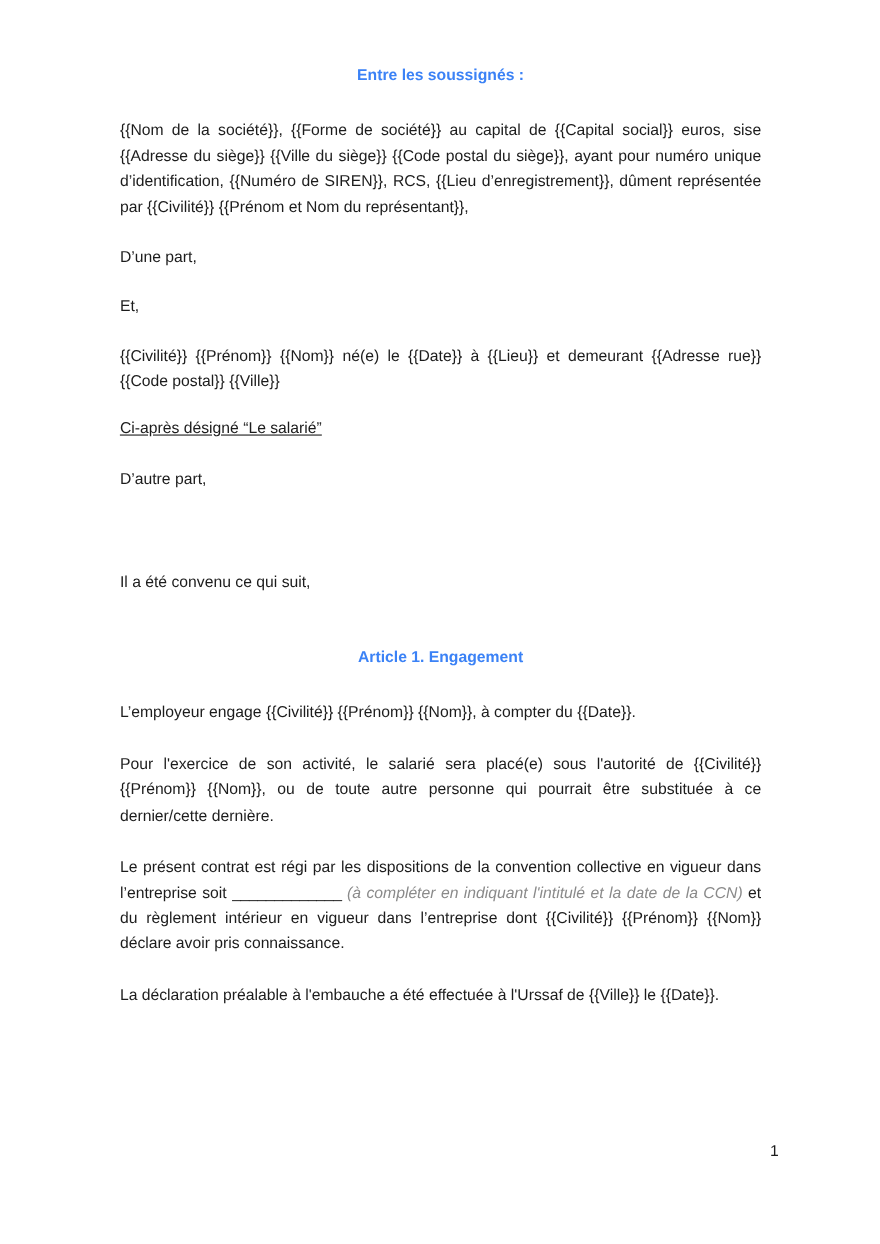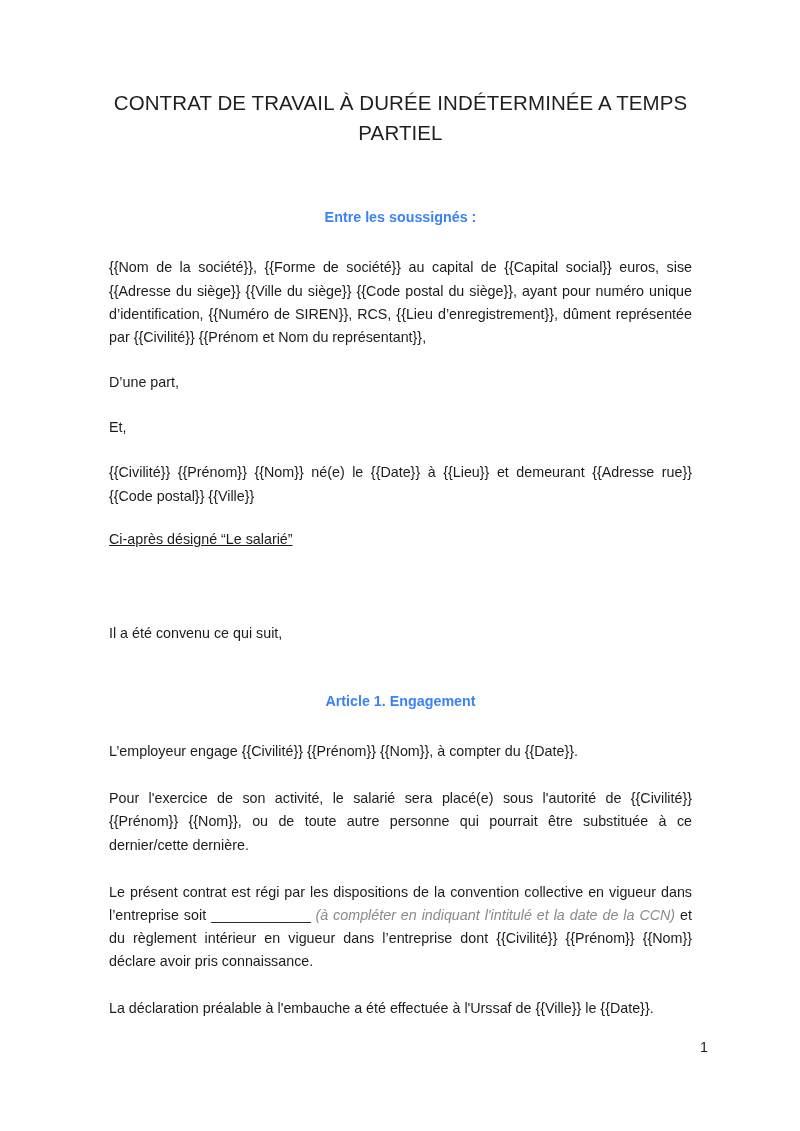--- a/index.html
+++ b/index.html
@@ -96,35 +96,35 @@
     font-family: "Liberation Sans", sans-serif;
   }
 </style>
 </head>
 <body>
 
 <div class="page">
 
   <div class="content">
 
-    <h1 class="doc-title">CONTRAT DE TRAVAIL À DURÉE INDÉTERMINÉE A TEMPS PARTIEL</h1>
 
     <p class="heading sp-58">Entre les soussignés :</p>
 
     <p class="block sp-27">{{Nom de la société}}, {{Forme de société}} au capital de {{Capital social}} euros, sise {{Adresse du siège}} {{Ville du siège}} {{Code postal du siège}}, ayant pour numéro unique d’identification, {{Numéro de SIREN}}, RCS, {{Lieu d’enregistrement}}, dûment représentée par {{Civilité}} {{Prénom et Nom du représentant}},</p>
 
 
     <p class="block left sp-22">D’une part,</p>
 
     <p class="block left sp-22">Et,</p>
 
     <p class="block sp-22">{{Civilité}} {{Prénom}} {{Nom}} né(e) le {{Date}} à {{Lieu}} et demeurant {{Adresse rue}} {{Code postal}} {{Ville}}</p>
 
     <p class="block left sp-20">Ci-après désigné “Le salarié”</p>
 
+    <p class="block left sp-22">D’autre part,</p>
 
     <p class="block left sp-71">Il a été convenu ce qui suit,</p>
 
     <p class="heading sp-45">Article 1. Engagement</p>
 
     <p class="block left sp-27">L’employeur engage {{Civilité}} {{Prénom}} {{Nom}}, à compter du {{Date}}.</p>
 
     <p class="block sp-24">Pour l'exercice de son activité, le salarié sera placé(e) sous l'autorité de {{Civilité}} {{Prénom}} {{Nom}}, ou de toute autre personne qui pourrait être substituée à ce dernier/cette dernière.</p>
 
     <p class="block sp-24"><span>Le présent contrat est régi par les dispositions de la convention collective en vigueur dans l’entreprise soit </span><span class="fill-blank">_____________</span><span class="note"> (à compléter en indiquant l'intitulé et la date de la CCN)</span><span> et du règlement intérieur en vigueur dans l’entreprise dont {{Civilité}} {{Prénom}} {{Nom}} déclare avoir pris connaissance.</span></p>

